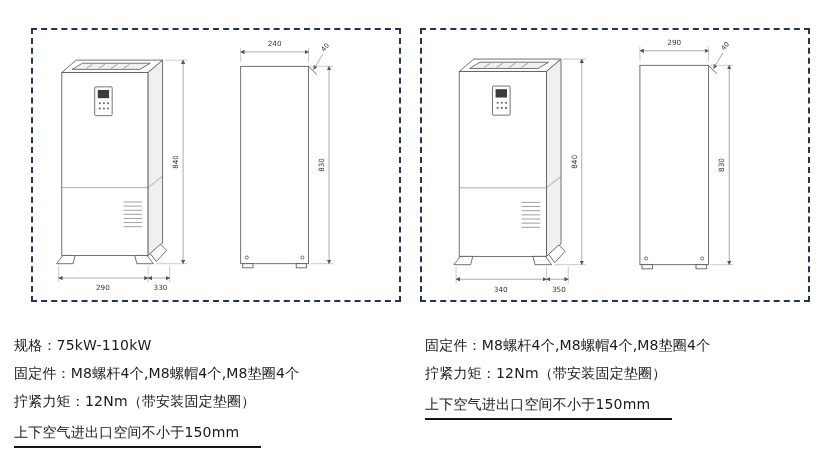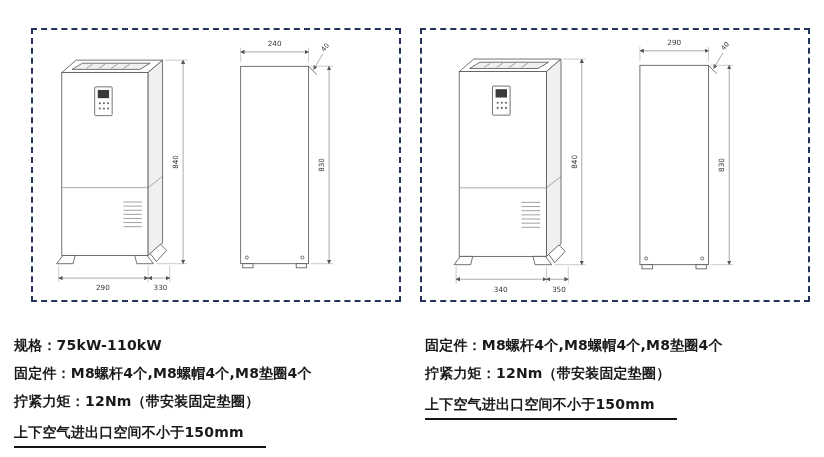--- a/index.html
+++ b/index.html
@@ -14,21 +14,21 @@
   }
   .box-0{left:31px;width:370px;}
   .box-1{left:420px;width:390px;}
   .drawing-box svg{display:block;width:100%;height:100%;}
   .specs{
     position:absolute;top:338px;width:400px;
   }
   .specs-0{left:14px;}
   .specs-1{left:425px;}
   .spec-line{
-    font-size:14px;font-weight:700;line-height:1;margin-bottom:14px;
+    font-size:14px;font-weight:400;line-height:1;margin-bottom:14px;
     letter-spacing:.2px;white-space:nowrap;
   }
   .spec-line.underlined{
     display:inline-block;border-bottom:2px solid #151515;
     padding:0 22px 7px 0;margin-bottom:12px;
   }
   svg text{fill:#333;font-family:"DejaVu Sans",sans-serif;}
   .thin{stroke:#555;stroke-width:.8;fill:none;}
   .fillw{fill:#ffffff;stroke:#555;stroke-width:.8;}
   .fillg{fill:#f0f0f0;stroke:#555;stroke-width:.8;}

